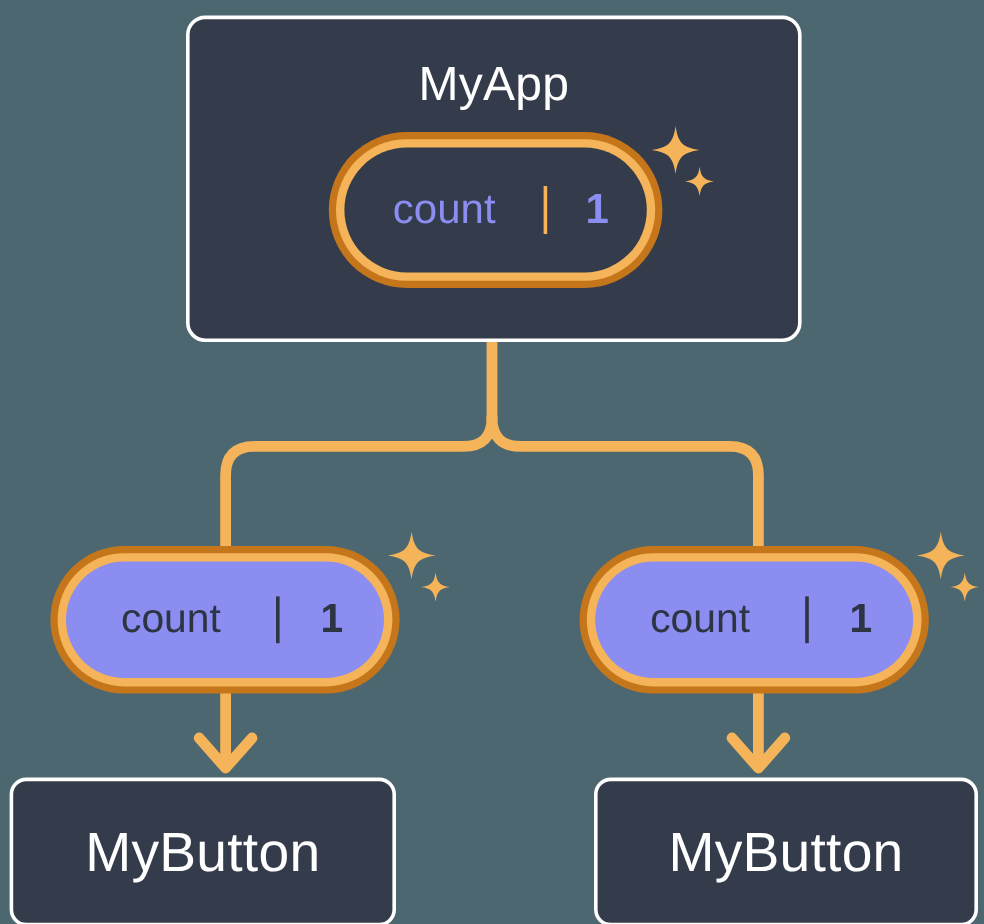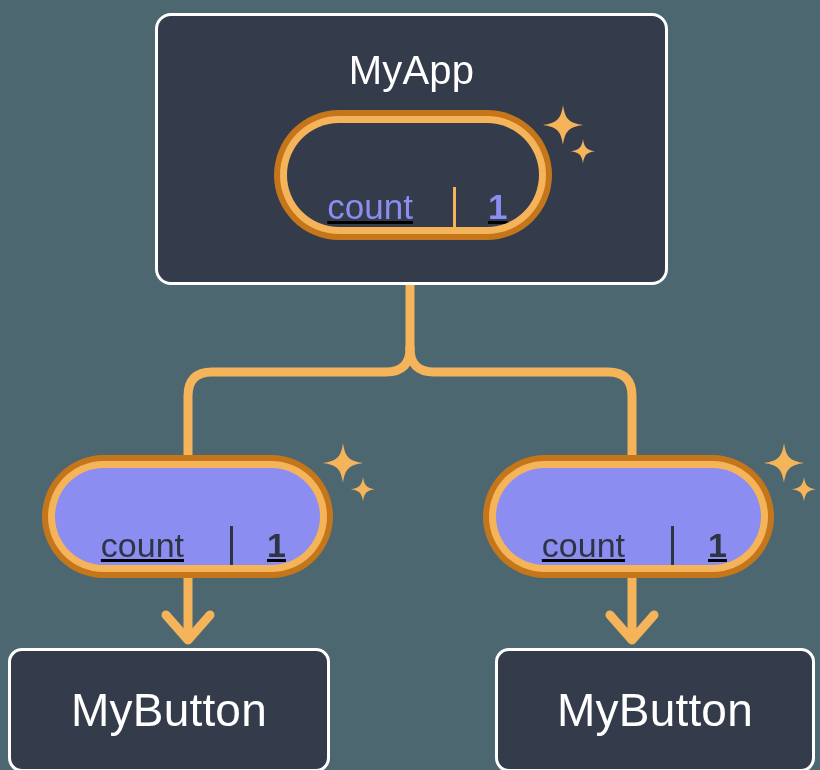--- a/index.html
+++ b/index.html
@@ -90,24 +90,23 @@
     border-radius: 999px;
     background: #f5b459;          
     padding: 7px;
     display: flex;
     box-sizing: border-box;
   }
   .pill-body {
     flex: 1 1 auto;
     border-radius: 999px;
     display: flex;
-    align-items: flex-end;
+    align-items: center;
     overflow: hidden;
     box-sizing: border-box;
-    text-decoration: underline;
   }
   .pill-key, .pill-val {
     display: flex;
     align-items: center;
     justify-content: center;
     box-sizing: border-box;
   }
   .pill-key { flex: 0 0 66%; }
   .pill-val { flex: 1 1 auto; }
 

